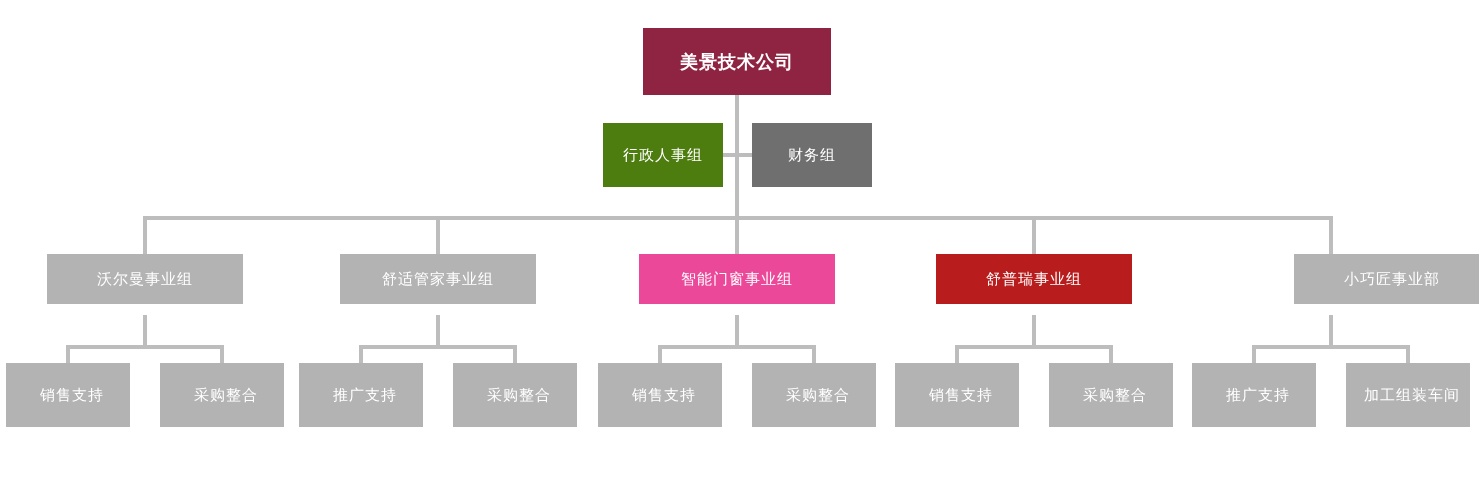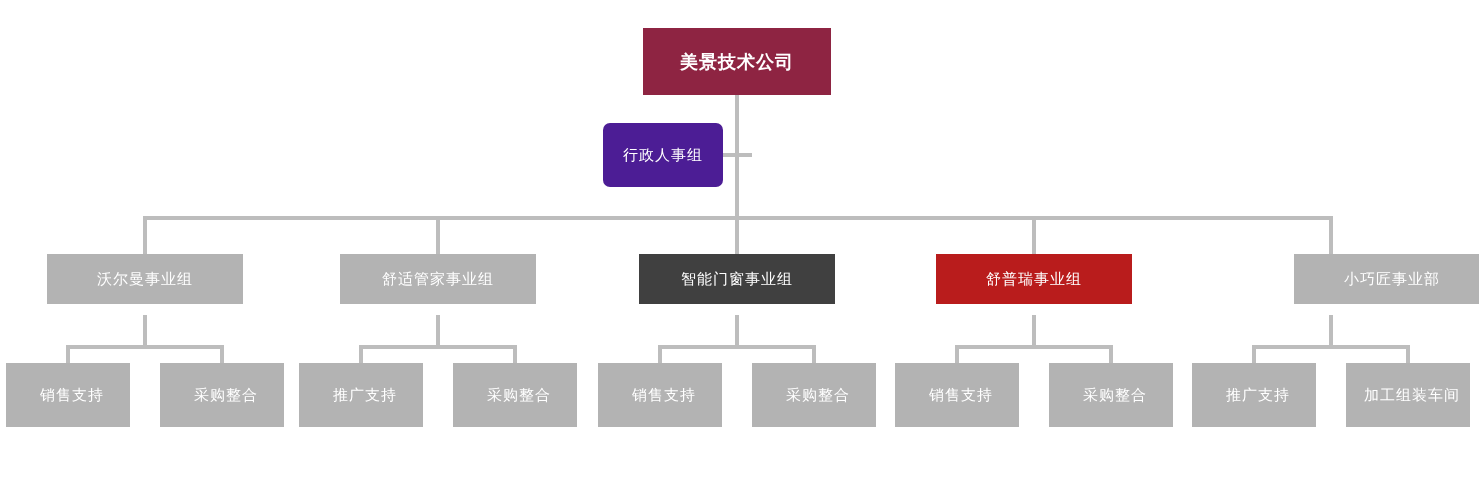--- a/index.html
+++ b/index.html
@@ -92,25 +92,26 @@
   <div class="line v" style="left: 955px; top: 345px; height: 18px; background: rgb(189, 189, 189);"></div>
   <div class="line v" style="left: 1109px; top: 345px; height: 18px; background: rgb(189, 189, 189);"></div>
 
   <div class="line v" style="left: 1329px; top: 315px; height: 34px; background: rgb(189, 189, 189);"></div>
   <div class="line h" style="left: 1252px; top: 345px; width: 158px; background: rgb(189, 189, 189);"></div>
   <div class="line v" style="left: 1252px; top: 345px; height: 18px; background: rgb(189, 189, 189);"></div>
   <div class="line v" style="left: 1406px; top: 345px; height: 18px; background: rgb(189, 189, 189);"></div>
 
   <div class="node root" style="background: rgb(142, 36, 66);">美景技术公司</div>
 
-  <div class="node staff s0" style="background: #4c1d95; border-radius: 7px;">行政人事组</div>
+  <div class="node staff s0" style="background: #4d7c0f;">行政人事组</div>
+  <div class="node staff s1" style="background: rgb(111, 111, 111);">财务组</div>
 
   <div class="node division d0" style="background: rgb(179, 179, 179);">沃尔曼事业组</div>
   <div class="node division d1" style="background: rgb(179, 179, 179);">舒适管家事业组</div>
-  <div class="node division d2" style="background: #404040;">智能门窗事业组</div>
+  <div class="node division d2" style="background: #ec4899;">智能门窗事业组</div>
   <div class="node division d3" style="background: #b91c1c;">舒普瑞事业组</div>
   <div class="node division d4" style="background: rgb(179, 179, 179);">小巧匠事业部</div>
 
   <div class="node dept c00" style="background: rgb(179, 179, 179);">销售支持</div>
   <div class="node dept c01" style="background: rgb(179, 179, 179);">采购整合</div>
   <div class="node dept c10" style="background: rgb(179, 179, 179);">推广支持</div>
   <div class="node dept c11" style="background: rgb(179, 179, 179);">采购整合</div>
   <div class="node dept c20" style="background: rgb(179, 179, 179);">销售支持</div>
   <div class="node dept c21" style="background: rgb(179, 179, 179);">采购整合</div>
   <div class="node dept c30" style="background: rgb(179, 179, 179);">销售支持</div>

